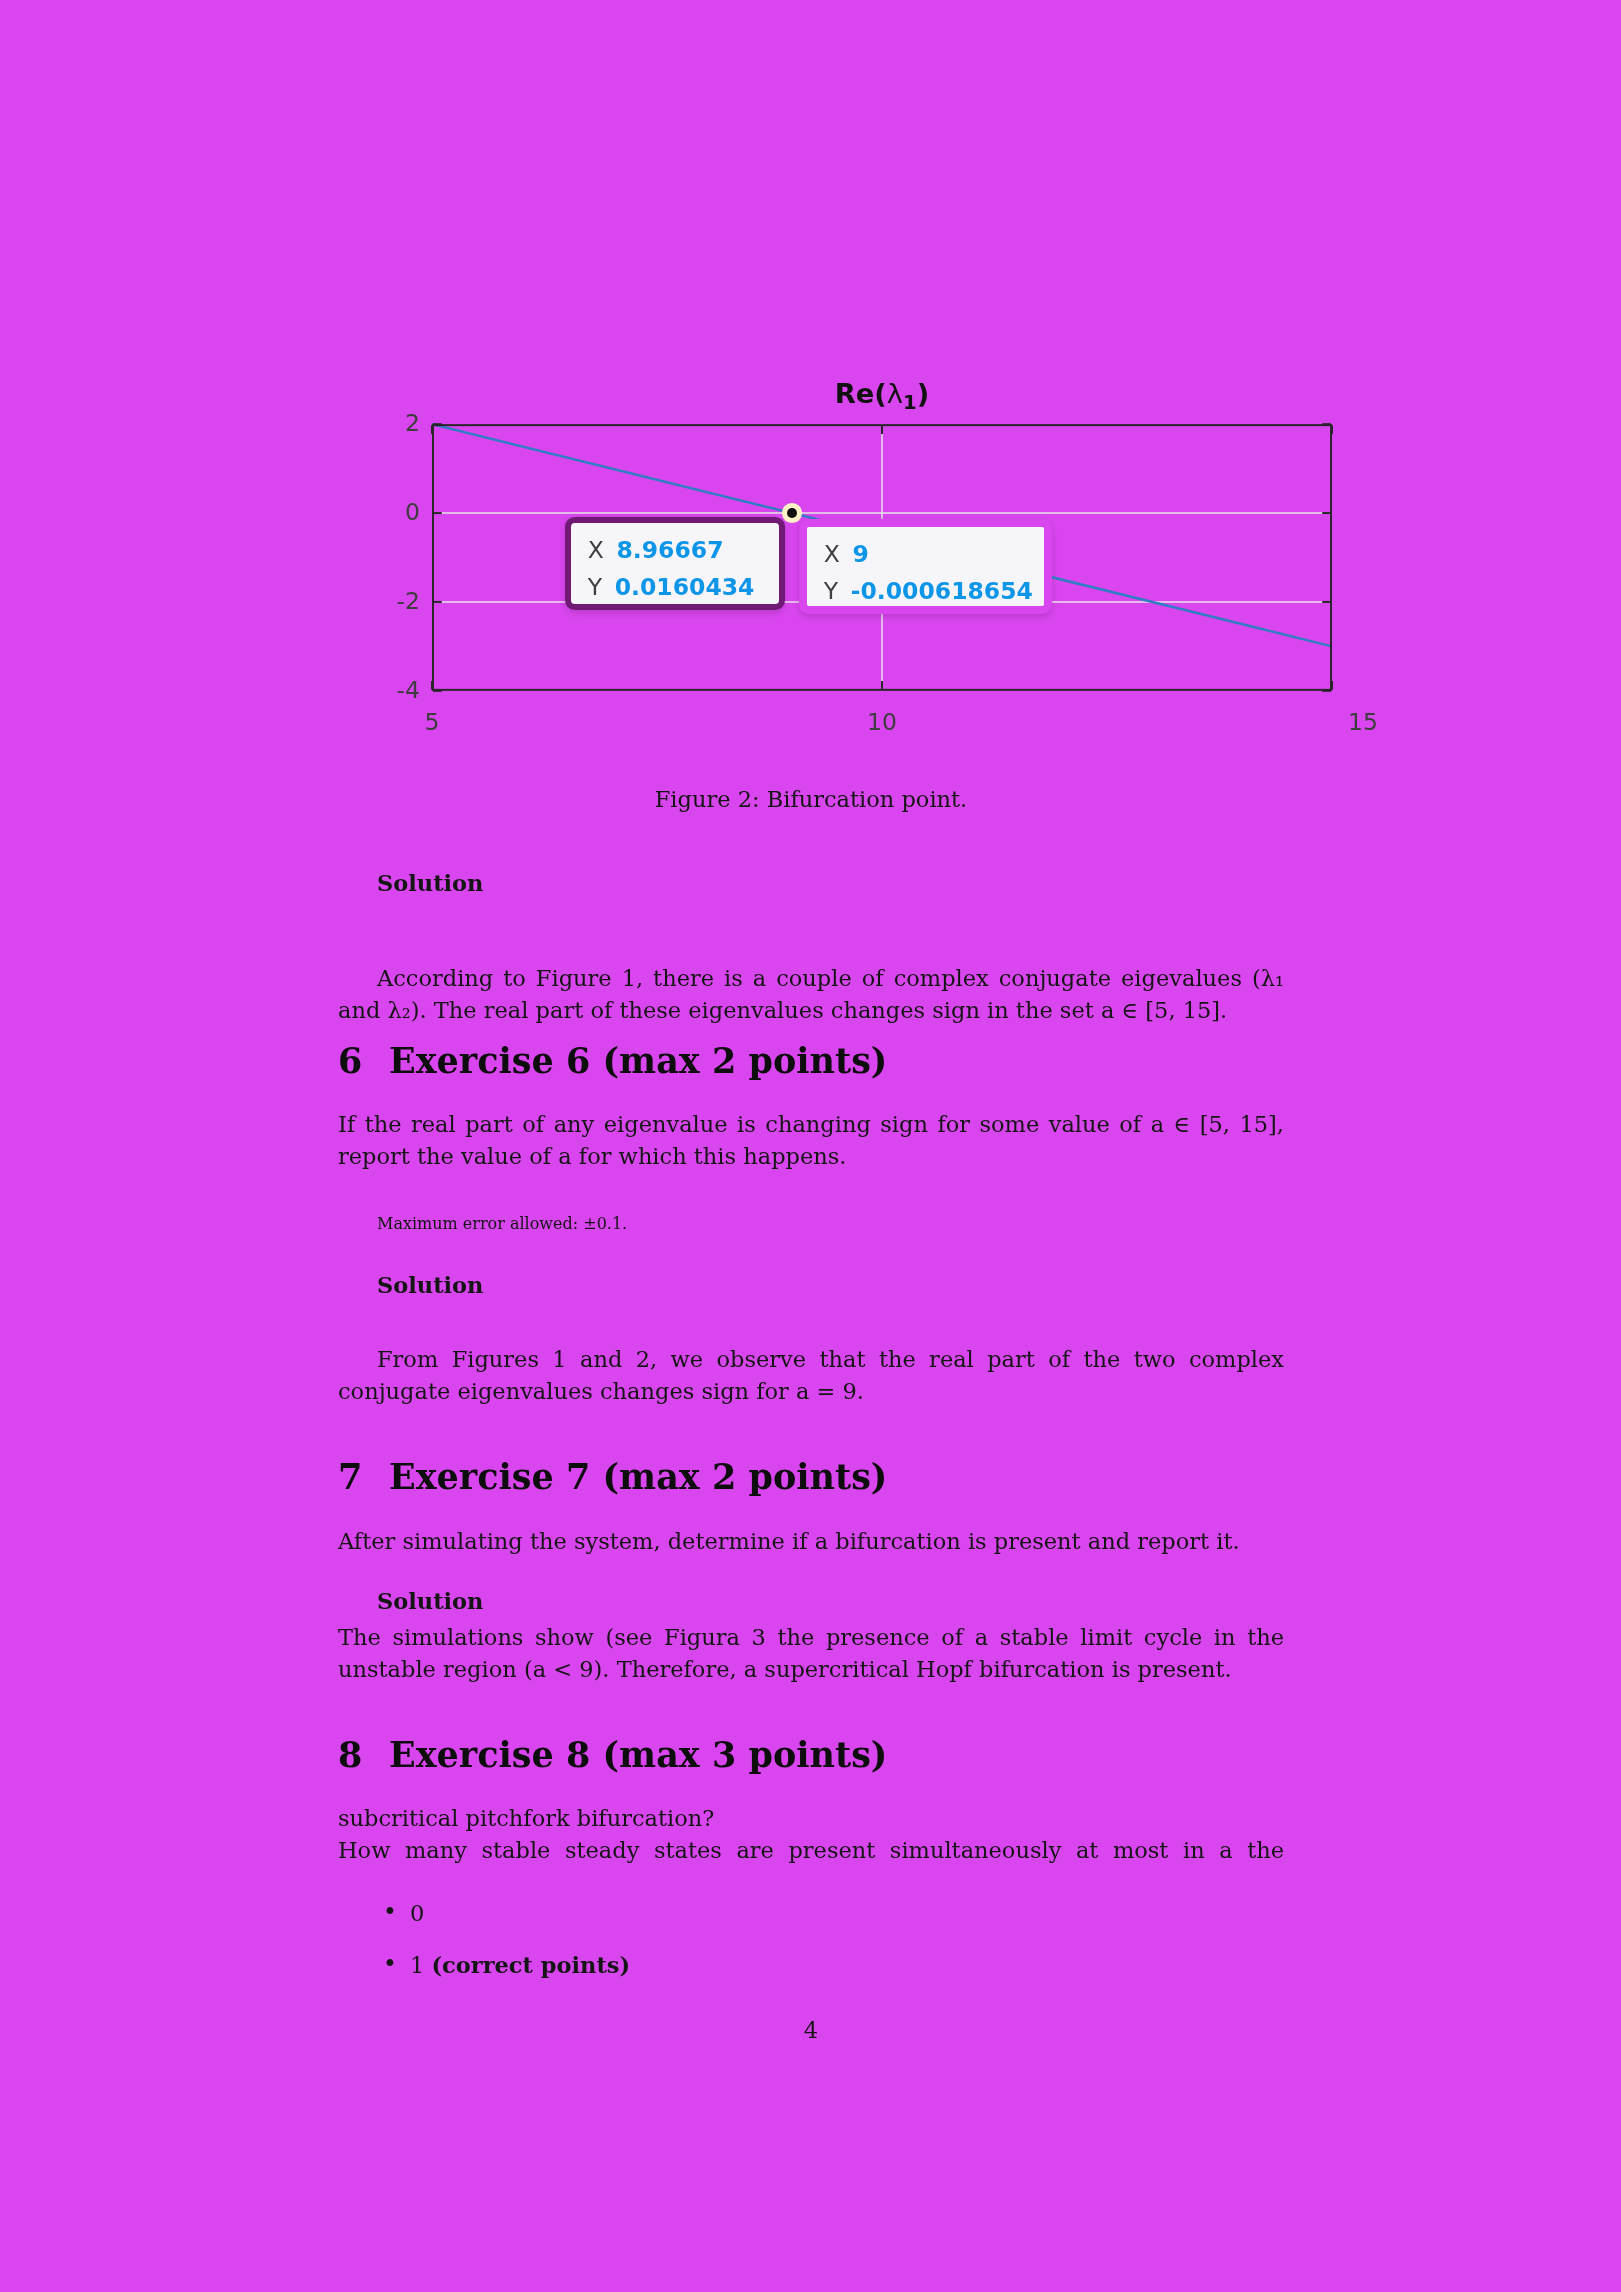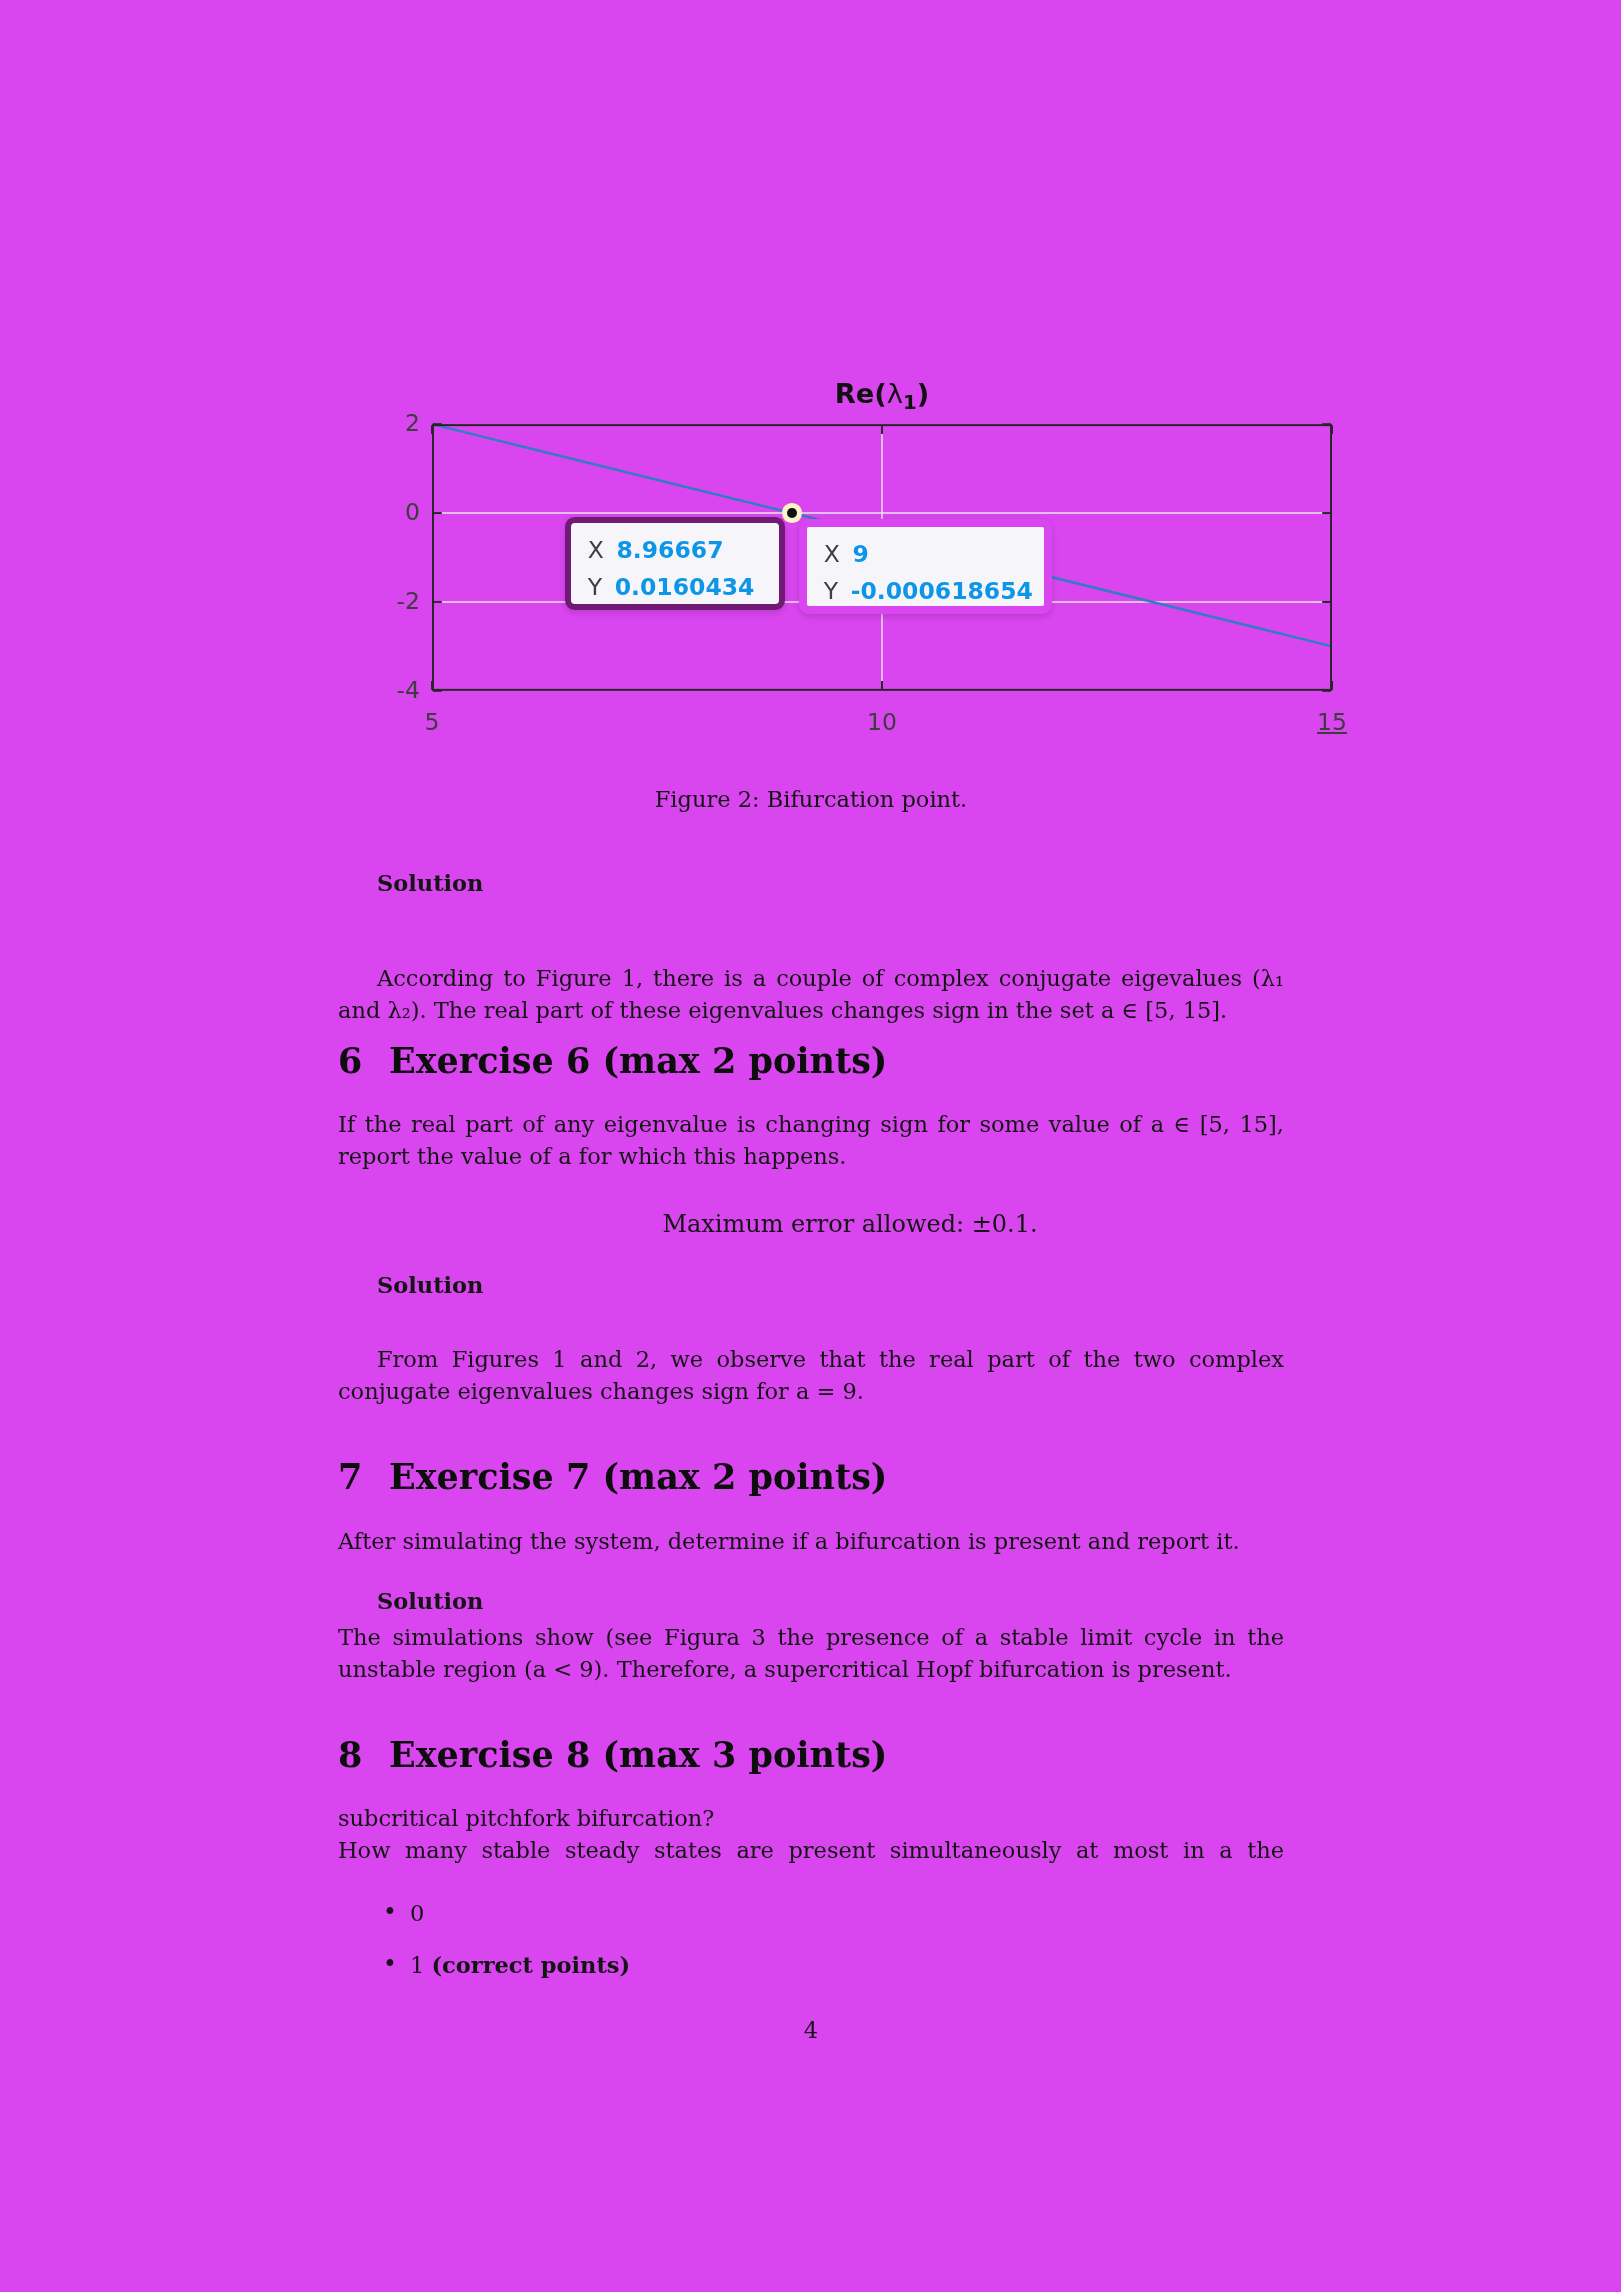--- a/index.html
+++ b/index.html
@@ -9,21 +9,21 @@
   
   .block{position:absolute;left:338px;width:946px;}
   .para{font-size:22.5px;line-height:32px;}
   .tline{min-height:32px;}
   .just{text-align:justify;text-align-last:justify;}
   .ind{padding-left:39px;}
   .caption{font-size:22.5px;text-align:center;}
   .sol-label{font-size:22.5px;font-weight:bold;padding-left:39px;}
   .section-head{font-size:35px;font-weight:bold;line-height:43px;color:#0d0d0d;}
   .section-head .sec-num{display:inline-block;min-width:51px;}
-  .note-line{font-size:24px;line-height:32px;padding-left:39px;text-align:center;}
+  .note-line{font-size:16px;line-height:32px;padding-left:39px;}
   .bullet-item{font-size:22.5px;line-height:32px;padding-left:72px;position:absolute;left:338px;width:874px;}
   .bullet-item .dot{position:absolute;left:45px;top:-1px;font-size:23.5px;}
   .page-number{position:absolute;left:338px;width:946px;text-align:center;font-size:22.5px;}
 
   
   #chart-wrap{position:absolute;left:432px;top:378px;width:900px;}
   .chart-title{height:46px;text-align:center;font-family:"DejaVu Sans","Liberation Sans",sans-serif;
                font-weight:bold;font-size:27.4px;color:#111;}
   .chart-title .lam{font-weight:normal;}
   .chart-title sub{font-size:0.72em;font-weight:bold;}
@@ -91,21 +91,21 @@
         <div class="tip-row"><span class="tip-label">X</span><span class="tip-value">9</span></div>
         <div class="tip-row"><span class="tip-label">Y</span><span class="tip-value">-0.000618654</span></div>
       </div>
 
       <div id="marker" style="left: 360px; top: 89px;">
         <div class="halo"></div>
         <div class="dot"></div>
       </div>
     <span class="xtick-label" style="left: 0px;">5</span>
         <span class="xtick-label" style="left: 450px;">10</span>
-        <span class="xtick-label" style="left: 900px; text-decoration: underline;">15</span>
+        <span class="xtick-label" style="left: 931px;">15</span>
         <span class="ytick-label" style="top: -14.7px;">2</span>
         <span class="ytick-label" style="top: 74px;">0</span>
         <span class="ytick-label" style="top: 163px;">-2</span>
         <span class="ytick-label" style="top: 252px;">-4</span>
       </div>
   </div>
 
   <div class="block caption" style="top:786px;">Figure 2: Bifurcation point.</div>
 
   <div class="block sol-label" style="top:870px;">Solution</div>

